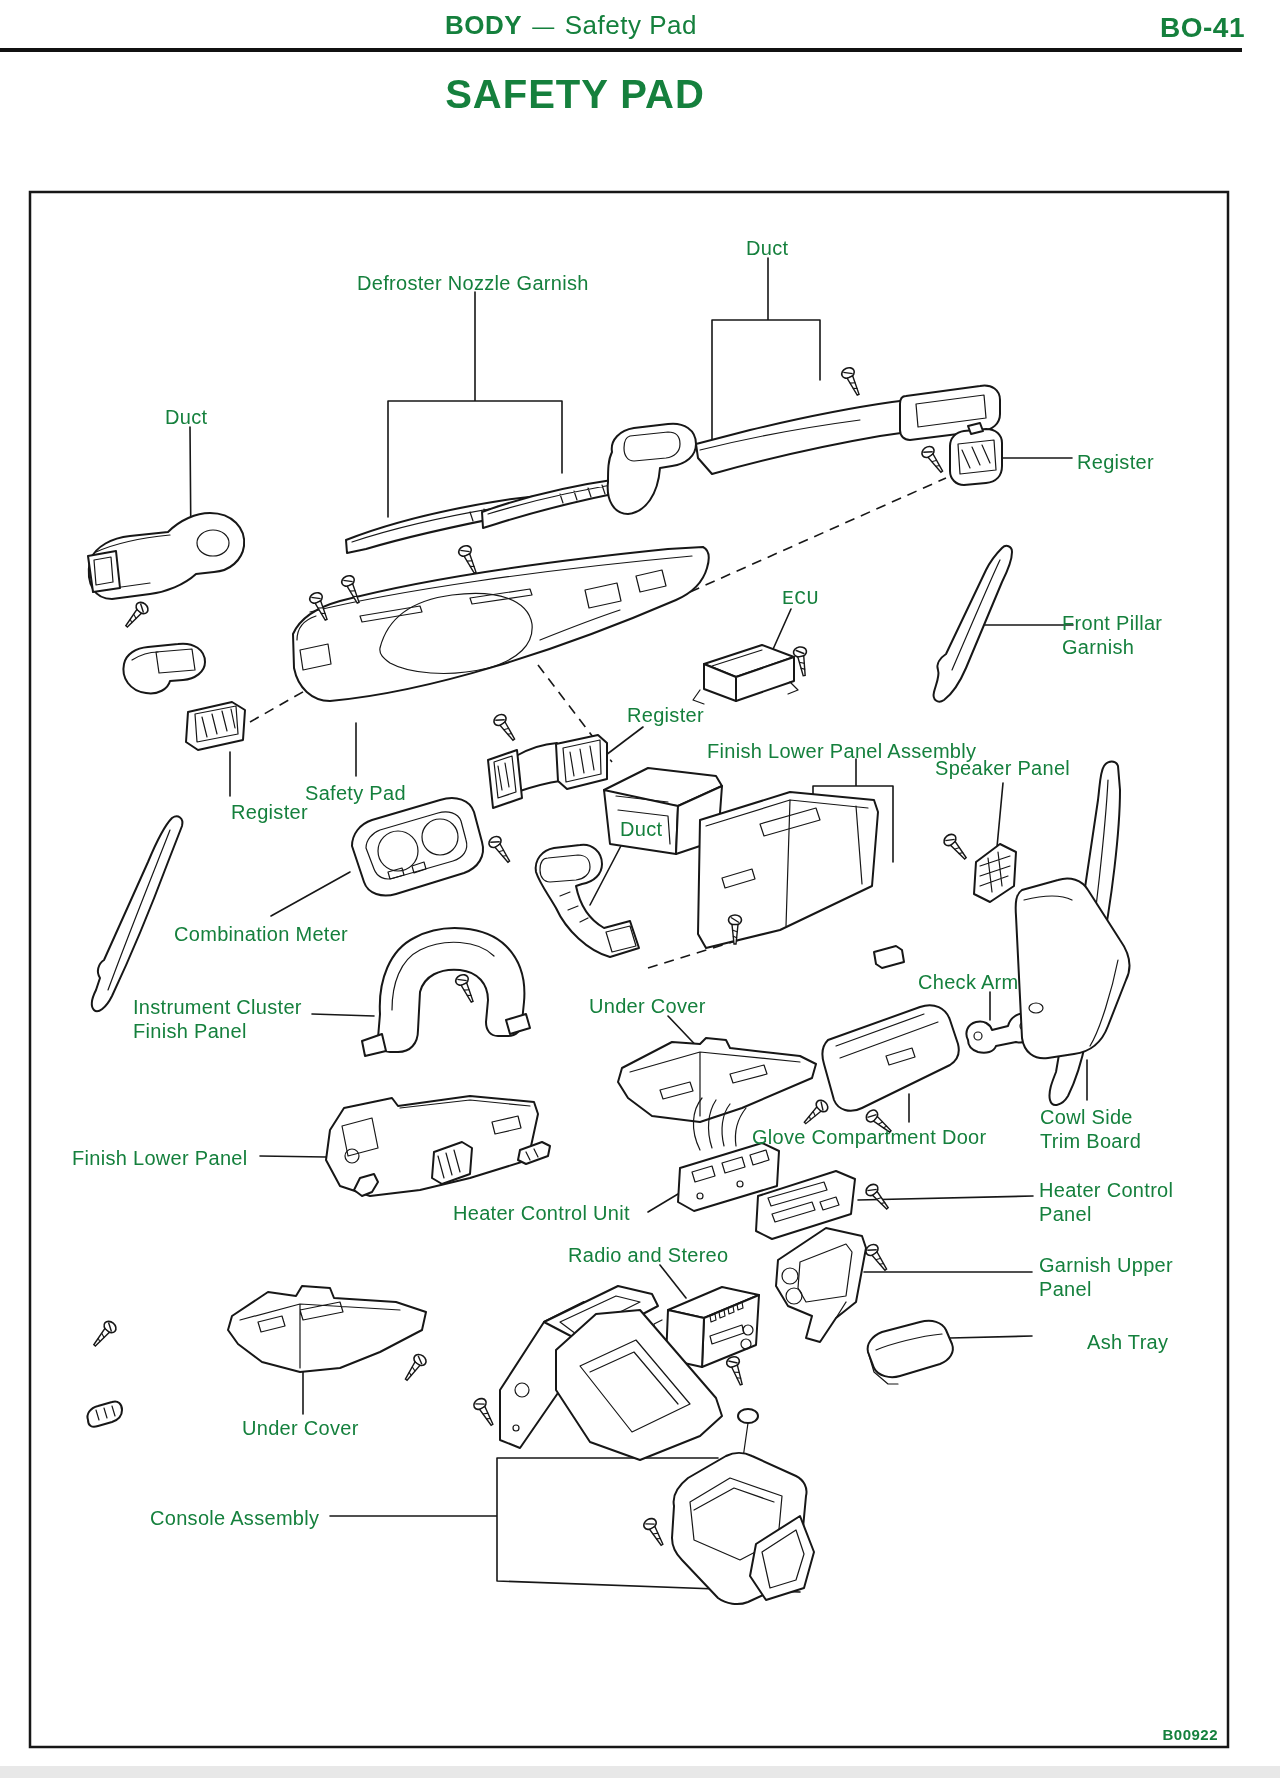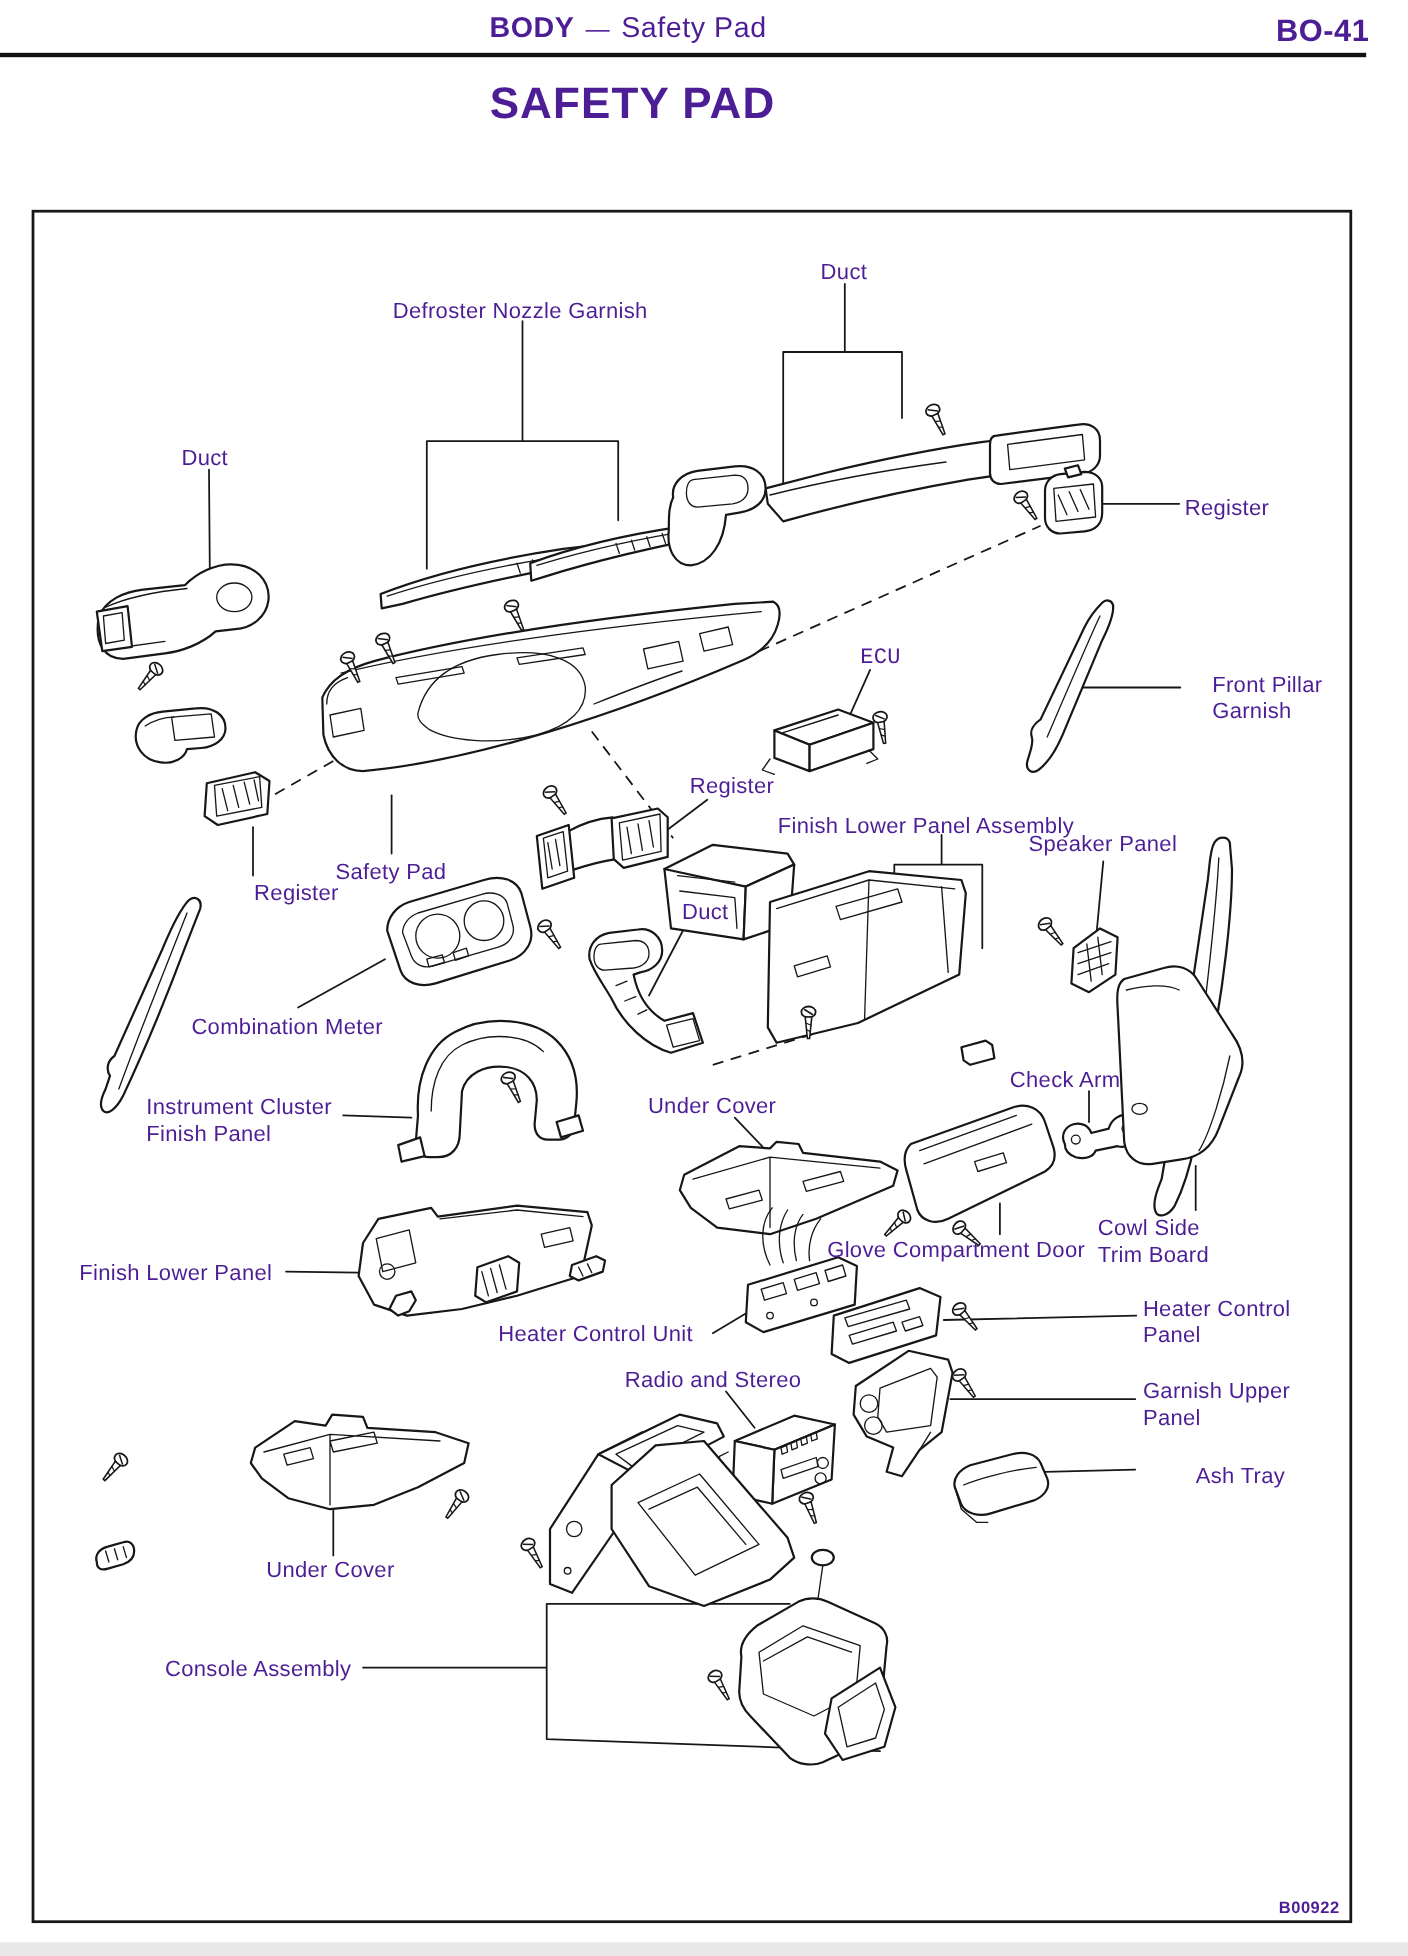--- a/index.html
+++ b/index.html
@@ -1,17 +1,17 @@
 <!DOCTYPE html>
 <html><head>
 <meta charset="utf-8">
 <style>
   html,body{margin:0;padding:0;background:#e8e8e8;}
   .page{position:relative;width:1280px;height:1766px;background:#ffffff;
-        font-family:"Liberation Sans",sans-serif;color:#4c1d95;overflow:hidden;}
+        font-family:"Liberation Sans",sans-serif;color:#15803d;overflow:hidden;}
   .hdr-center{position:absolute;left:0;top:10px;width:1142px;text-align:center;
         font-size:26px;letter-spacing:.5px;white-space:nowrap;}
   .hdr-center .b{font-weight:bold;}
   .hdr-center .sep{padding:0 10px;font-size:22px;}
   .page-no{position:absolute;left:1160px;top:12px;font-size:28px;font-weight:bold;letter-spacing:.5px;}
   .rule{position:absolute;left:0;top:48px;width:1242px;height:4px;background:#111;}
   .title{position:absolute;left:0;top:72px;width:1150px;text-align:center;
         font-size:40px;font-weight:bold;letter-spacing:1px;}
   .subtitle{position:absolute;left:0;top:120px;width:1150px;text-align:center;
         font-size:32px;font-weight:bold;letter-spacing:.5px;}
@@ -333,36 +333,36 @@
       <use href="#screw" transform="translate(348,581) rotate(-25)"></use>
       <use href="#screw" transform="translate(465,551) rotate(-25)"></use>
     </g>
   </svg>
 
   <div id="labels-layer">
       <div class="part-label" style="left: 746px; top: 236px;">Duct</div>
       <div class="part-label" style="left: 357px; top: 271px;">Defroster Nozzle Garnish</div>
       <div class="part-label" style="left: 165px; top: 405px;">Duct</div>
       <div class="part-label" style="left: 1077px; top: 450px;">Register</div>
-      <div class="part-label" style="left: 1102px; top: 611px;">Front Pillar
+      <div class="part-label" style="left: 1062px; top: 611px;">Front Pillar
 Garnish</div>
       <div class="part-label" style="left: 782px; top: 587px; font-family: Liberation Mono, monospace;">ECU</div>
       <div class="part-label" style="left: 627px; top: 703px;">Register</div>
       <div class="part-label" style="left: 707px; top: 739px;">Finish Lower Panel Assembly</div>
       <div class="part-label" style="left: 935px; top: 756px;">Speaker Panel</div>
       <div class="part-label" style="left: 620px; top: 817px;">Duct</div>
       <div class="part-label" style="left: 305px; top: 781px;">Safety Pad</div>
       <div class="part-label" style="left: 231px; top: 800px;">Register</div>
       <div class="part-label" style="left: 174px; top: 922px;">Combination Meter</div>
       <div class="part-label" style="left: 133px; top: 995px;">Instrument Cluster
 Finish Panel</div>
       <div class="part-label" style="left: 589px; top: 994px;">Under Cover</div>
       <div class="part-label" style="left: 918px; top: 970px;">Check Arm</div>
       <div class="part-label" style="left: 752px; top: 1125px; text-align: center;">Glove Compartment Door</div>
-      <div class="part-label" style="left: 998px; top: 1105px;">Cowl Side
+      <div class="part-label" style="left: 1040px; top: 1105px;">Cowl Side
 Trim Board</div>
       <div class="part-label" style="left: 1039px; top: 1178px;">Heater Control
 Panel</div>
       <div class="part-label" style="left: 1039px; top: 1253px;">Garnish Upper
 Panel</div>
       <div class="part-label" style="left: 1039px; top: 1330px; margin-left: 48px;">Ash Tray</div>
       <div class="part-label" style="left: 453px; top: 1201px;">Heater Control Unit</div>
       <div class="part-label" style="left: 568px; top: 1243px;">Radio and Stereo</div>
       <div class="part-label" style="left: 72px; top: 1146px;">Finish Lower Panel</div>
       <div class="part-label" style="left: 242px; top: 1416px;">Under Cover</div>

